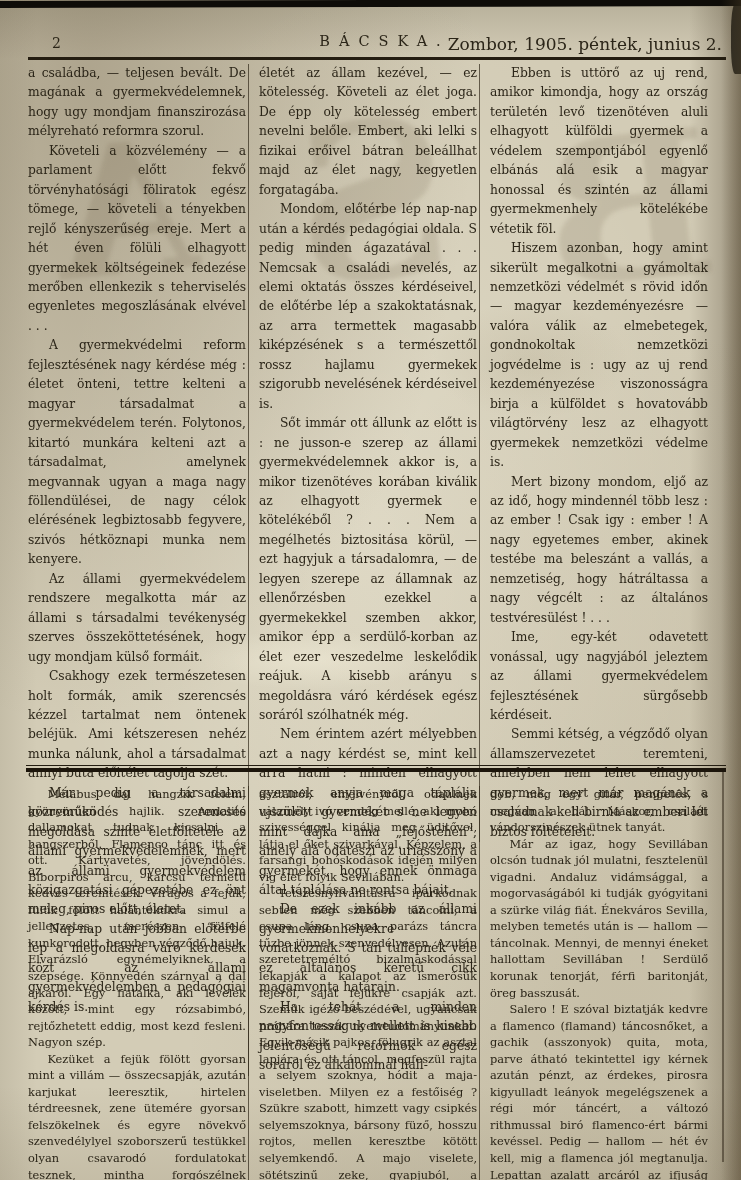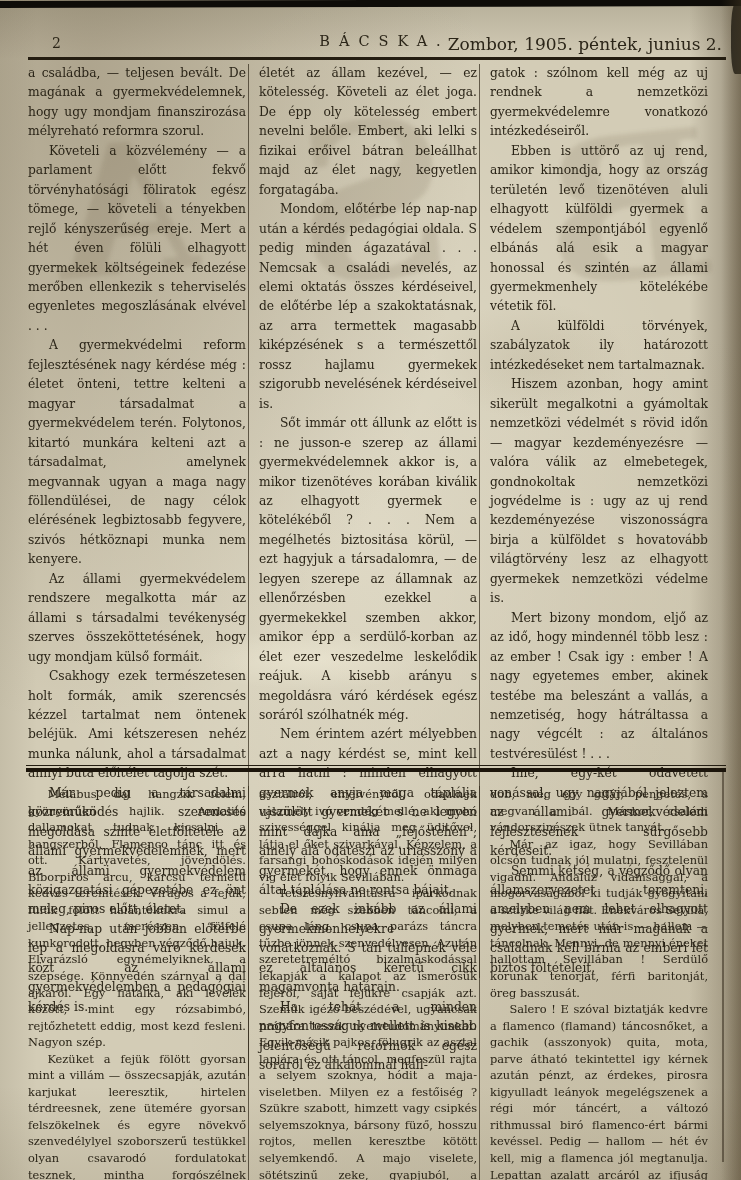--- a/index.html
+++ b/index.html
@@ -91,23 +91,21 @@
     </div>
     <div class="col">
       <p class="noind">életét az állam kezével, — ez kötelesség. Követeli az élet joga. De épp oly kötelesség embert nevelni belőle. Embert, aki lelki s fizikai erőivel bátran beleállhat majd az élet nagy, kegyetlen forgatagába.</p>
       <p>Mondom, előtérbe lép nap-nap után a kérdés pedagógiai oldala. S pedig minden ágazatával . . . Nemcsak a családi nevelés, az elemi oktatás összes kérdéseivel, de előtérbe lép a szakoktatásnak, az arra termettek magasabb kiképzésének s a természettől rossz hajlamu gyermekek szigorubb nevelésének kérdéseivel is.</p>
       <p>Sőt immár ott állunk az előtt is : ne jusson-e szerep az állami gyermekvédelemnek akkor is, a mikor tizenötéves korában kiválik az elhagyott gyermek e kötelékéből ? . . . Nem a megélhetés biztositása körül, — ezt hagyjuk a társadalomra, — de legyen szerepe az államnak az ellenőrzésben ezekkel a gyermekekkel szemben akkor, amikor épp a serdülő-korban az élet ezer veszedelme leskelődik reájuk. A kisebb arányu s megoldásra váró kérdések egész soráról szólhatnék még.</p>
       <p>Nem érintem azért mélyebben azt a nagy kérdést se, mint kell arra hatni : minden elhagyott gyermek anyja maga táplálja ujszülött gyermekét s ne legyen mint dajka ama „fejőstehén“, amely alá odateszi az uriasszony a gyermekét, hogy ennek önmaga által táplálása ne rontsa bájait.</p>
       <p>De ezek inkább az állami gyermekmenhelyekre vonatkoznak. S tán tullépnék véle ez általános keretű cikk magamvonta határain.</p>
       <p>Ha tehát a minden nagyfontosságuk mellett is kisebb jelentőségű reformok egész soráról ez alkalommal hall-</p>
     </div>
     <div class="col">
-      <p class="noind">gatok : szólnom kell még az uj rendnek a nemzetközi gyermekvédelemre vonatkozó intézkedéseiről.</p>
       <p>Ebben is uttörő az uj rend, amikor kimondja, hogy az ország területén levő tizenötéven aluli elhagyott külföldi gyermek a védelem szempontjából egyenlő elbánás alá esik a magyar honossal és szintén az állami gyermekmenhely kötelékébe vétetik föl.</p>
-      <p>A külföldi törvények, szabályzatok ily határozott intézkedéseket nem tartalmaznak.</p>
       <p>Hiszem azonban, hogy amint sikerült megalkotni a gyámoltak nemzetközi védelmét s rövid időn — magyar kezdeményezésre — valóra válik az elmebetegek, gondnokoltak nemzetközi jogvédelme is : ugy az uj rend kezdeményezése viszonosságra birja a külföldet s hovatovább világtörvény lesz az elhagyott gyermekek nemzetközi védelme is.</p>
       <p>Mert bizony mondom, eljő az az idő, hogy mindennél több lesz : az ember ! Csak igy : ember ! A nagy egyetemes ember, akinek testébe ma beleszánt a vallás, a nemzetiség, hogy hátráltassa a nagy végcélt : az általános testvéresülést ! . . .</p>
       <p>Ime, egy-két odavetett vonással, ugy nagyjából jeleztem az állami gyermekvédelem fejlesztésének sürgősebb kérdéseit.</p>
       <p>Semmi kétség, a végződő olyan államszervezetet teremteni, amelyben nem lehet elhagyott gyermek, mert már magának a családnak kell birnia az emberi lét biztos föltételeit.</p>
     </div>
   </main>
 
   <div class="section-divider"></div>
 
   <section class="columns lower">

